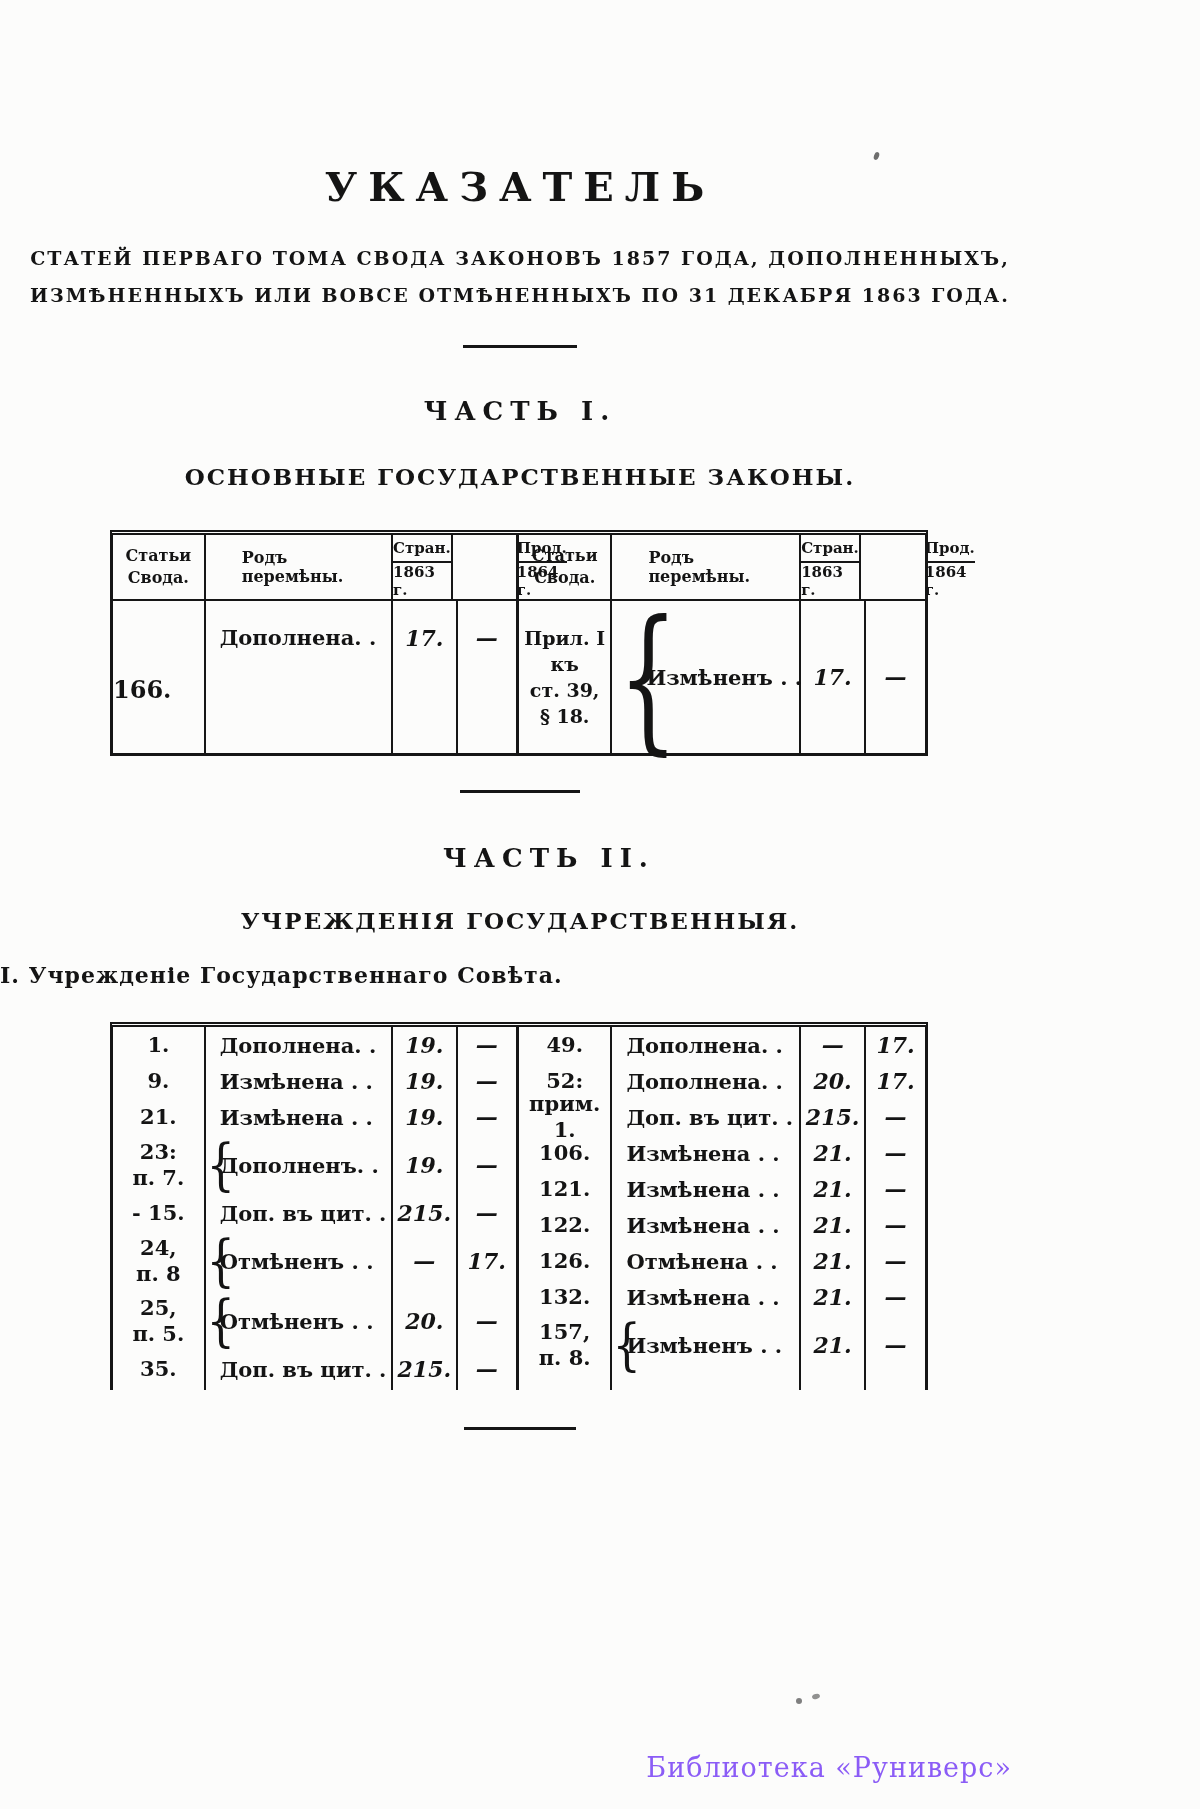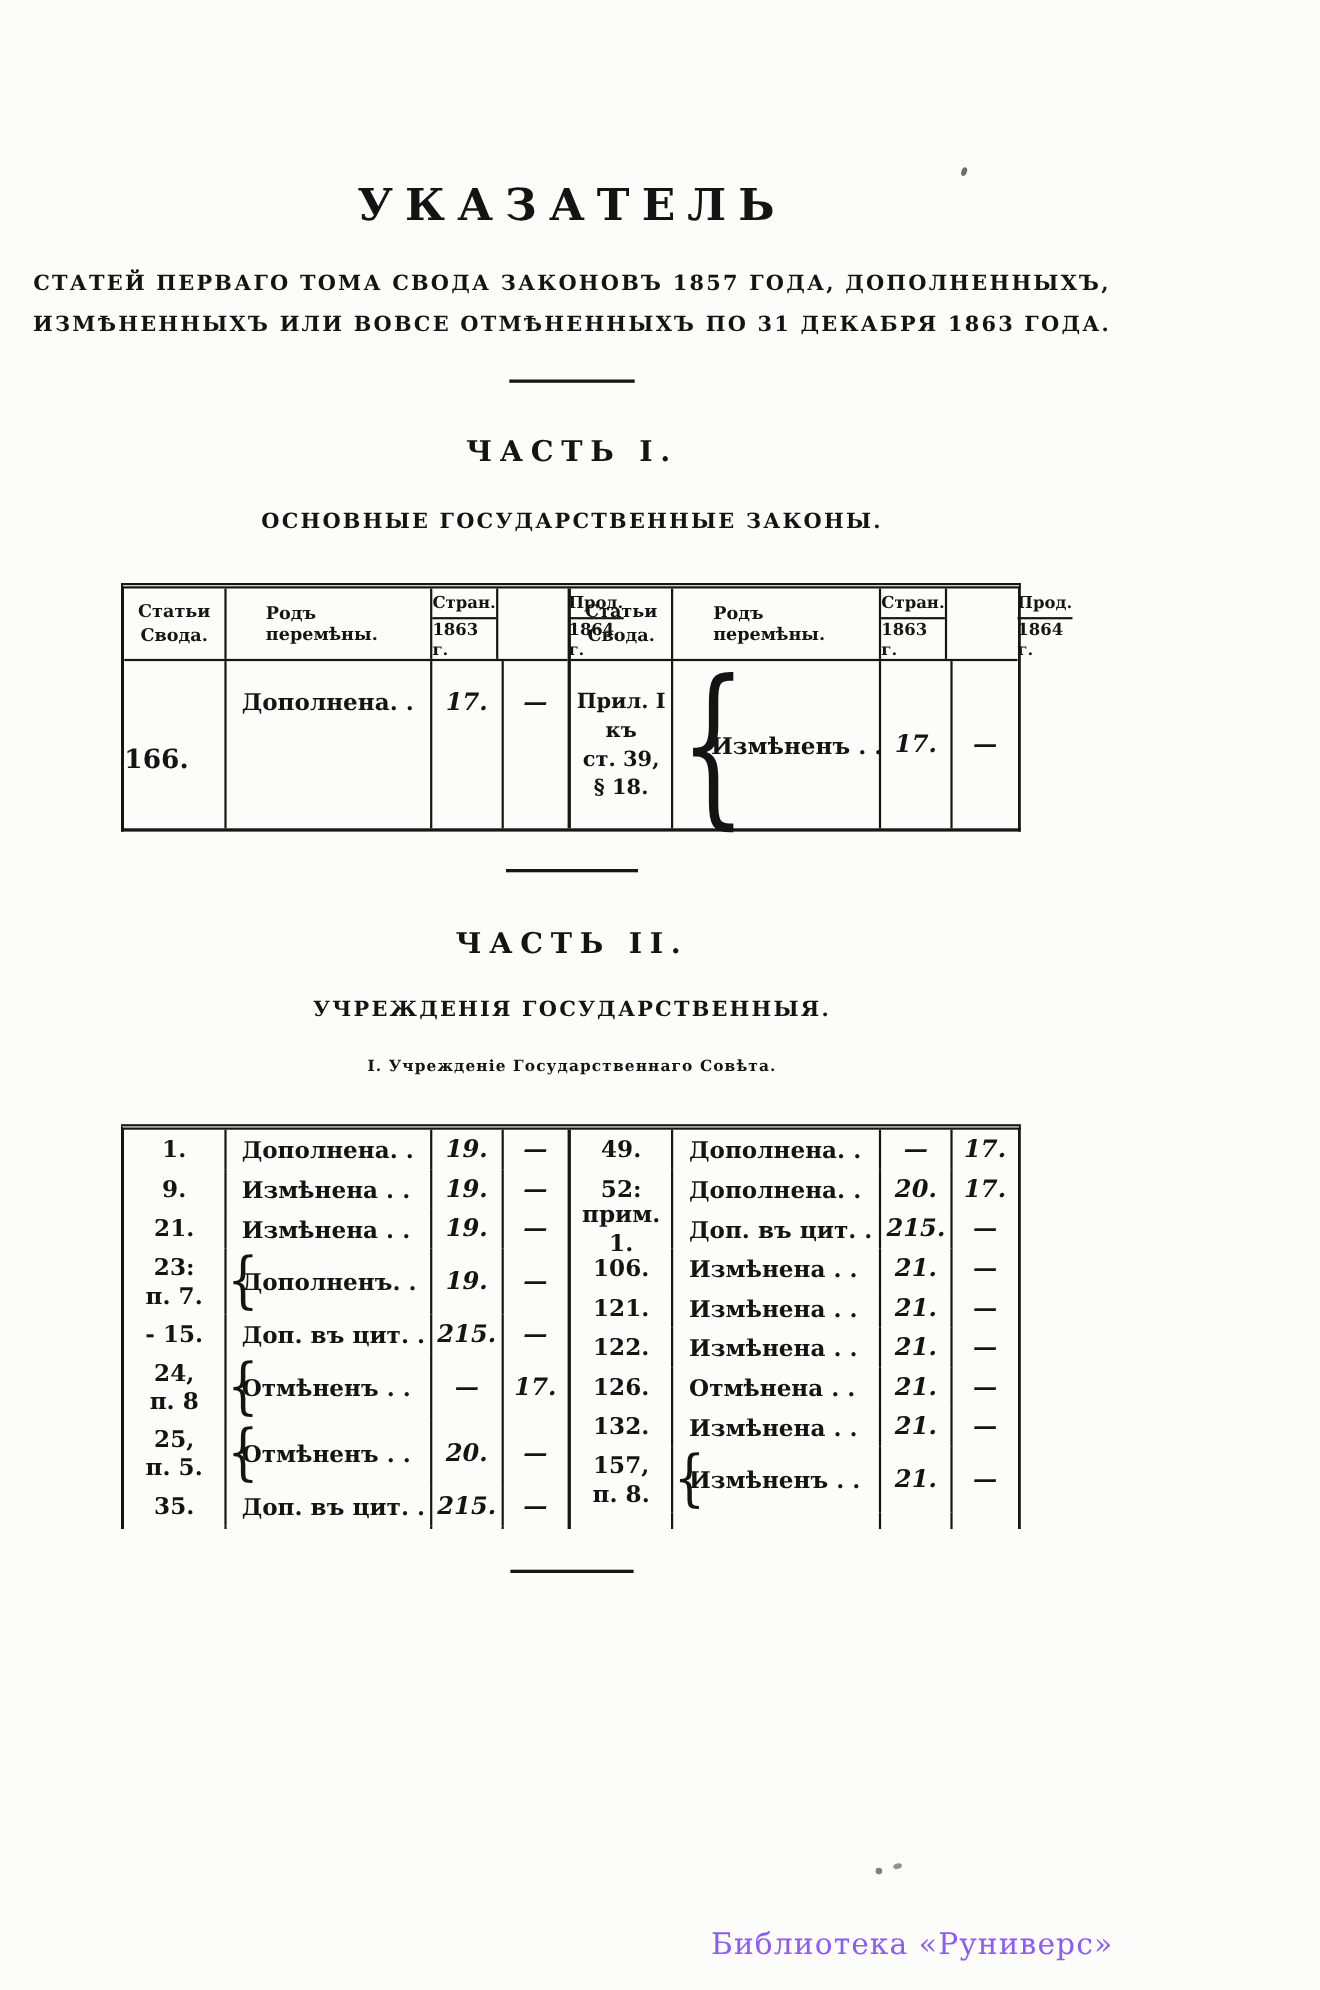--- a/index.html
+++ b/index.html
@@ -8,24 +8,24 @@
     font-family:"DejaVu Serif","Liberation Serif",serif;color:#141414;overflow:hidden;
   }
   .content{position:absolute;left:0;top:0;width:1040px;height:100%;}
   .title{position:absolute;top:163px;width:100%;text-align:center;
     font-size:40px;font-weight:bold;letter-spacing:11px;}
   .sub{position:absolute;width:100%;text-align:center;font-size:19px;font-weight:bold;letter-spacing:2px;}
   #sub1{top:247px;} #sub2{top:284px;}
   .rule{position:absolute;left:50%;transform:translateX(-50%);height:3px;background:#161616;}
   #rule1{top:345px;width:114px;} #rule2{top:790px;width:120px;} #rule3{top:1427px;width:112px;}
   .part-heading{position:absolute;width:100%;text-align:center;font-weight:bold;font-size:26px;letter-spacing:7px;}
-  #part1-heading{top:396px;} #part2-heading{top:843px;}
-  .part-subheading{position:absolute;width:100%;text-align:center;font-weight:bold;font-size:19px;letter-spacing:2px;}
+  #part1-heading{top:396px;} #part2-heading{top:843px;padding-left:29px;}
+  .part-subheading{position:absolute;width:100%;text-align:center;font-weight:bold;font-size:23px;letter-spacing:2px;}
   #part1-subheading{top:463px;} #part2-subheading{top:907px;}
-  #section-heading{position:absolute;top:962px;width:100%;text-align:center;font-weight:bold;font-size:14px;letter-spacing:1px;}
+  #section-heading{position:absolute;top:962px;width:100%;font-weight:bold;font-size:22px;letter-spacing:1px;}
 
   .tbl{position:absolute;left:110px;width:818px;box-sizing:border-box;display:flex;
     border-left:3px solid #161616;border-right:3px solid #161616;border-top:5px double #161616;}
   #table1{top:530px;height:226px;border-bottom:3px solid #161616;}
   #table2{top:1022px;height:368px;}
   .half{width:50%;box-sizing:border-box;display:flex;flex-direction:column;}
   .halfL{border-right:3px solid #161616;}
   .c{box-sizing:border-box;display:flex;align-items:center;justify-content:center;}
   .cart{width:23%;border-right:2px solid #161616;flex-direction:column;}
   .cchg{width:46.5%;border-right:2px solid #161616;justify-content:flex-start;position:relative;padding-left:14px;}

